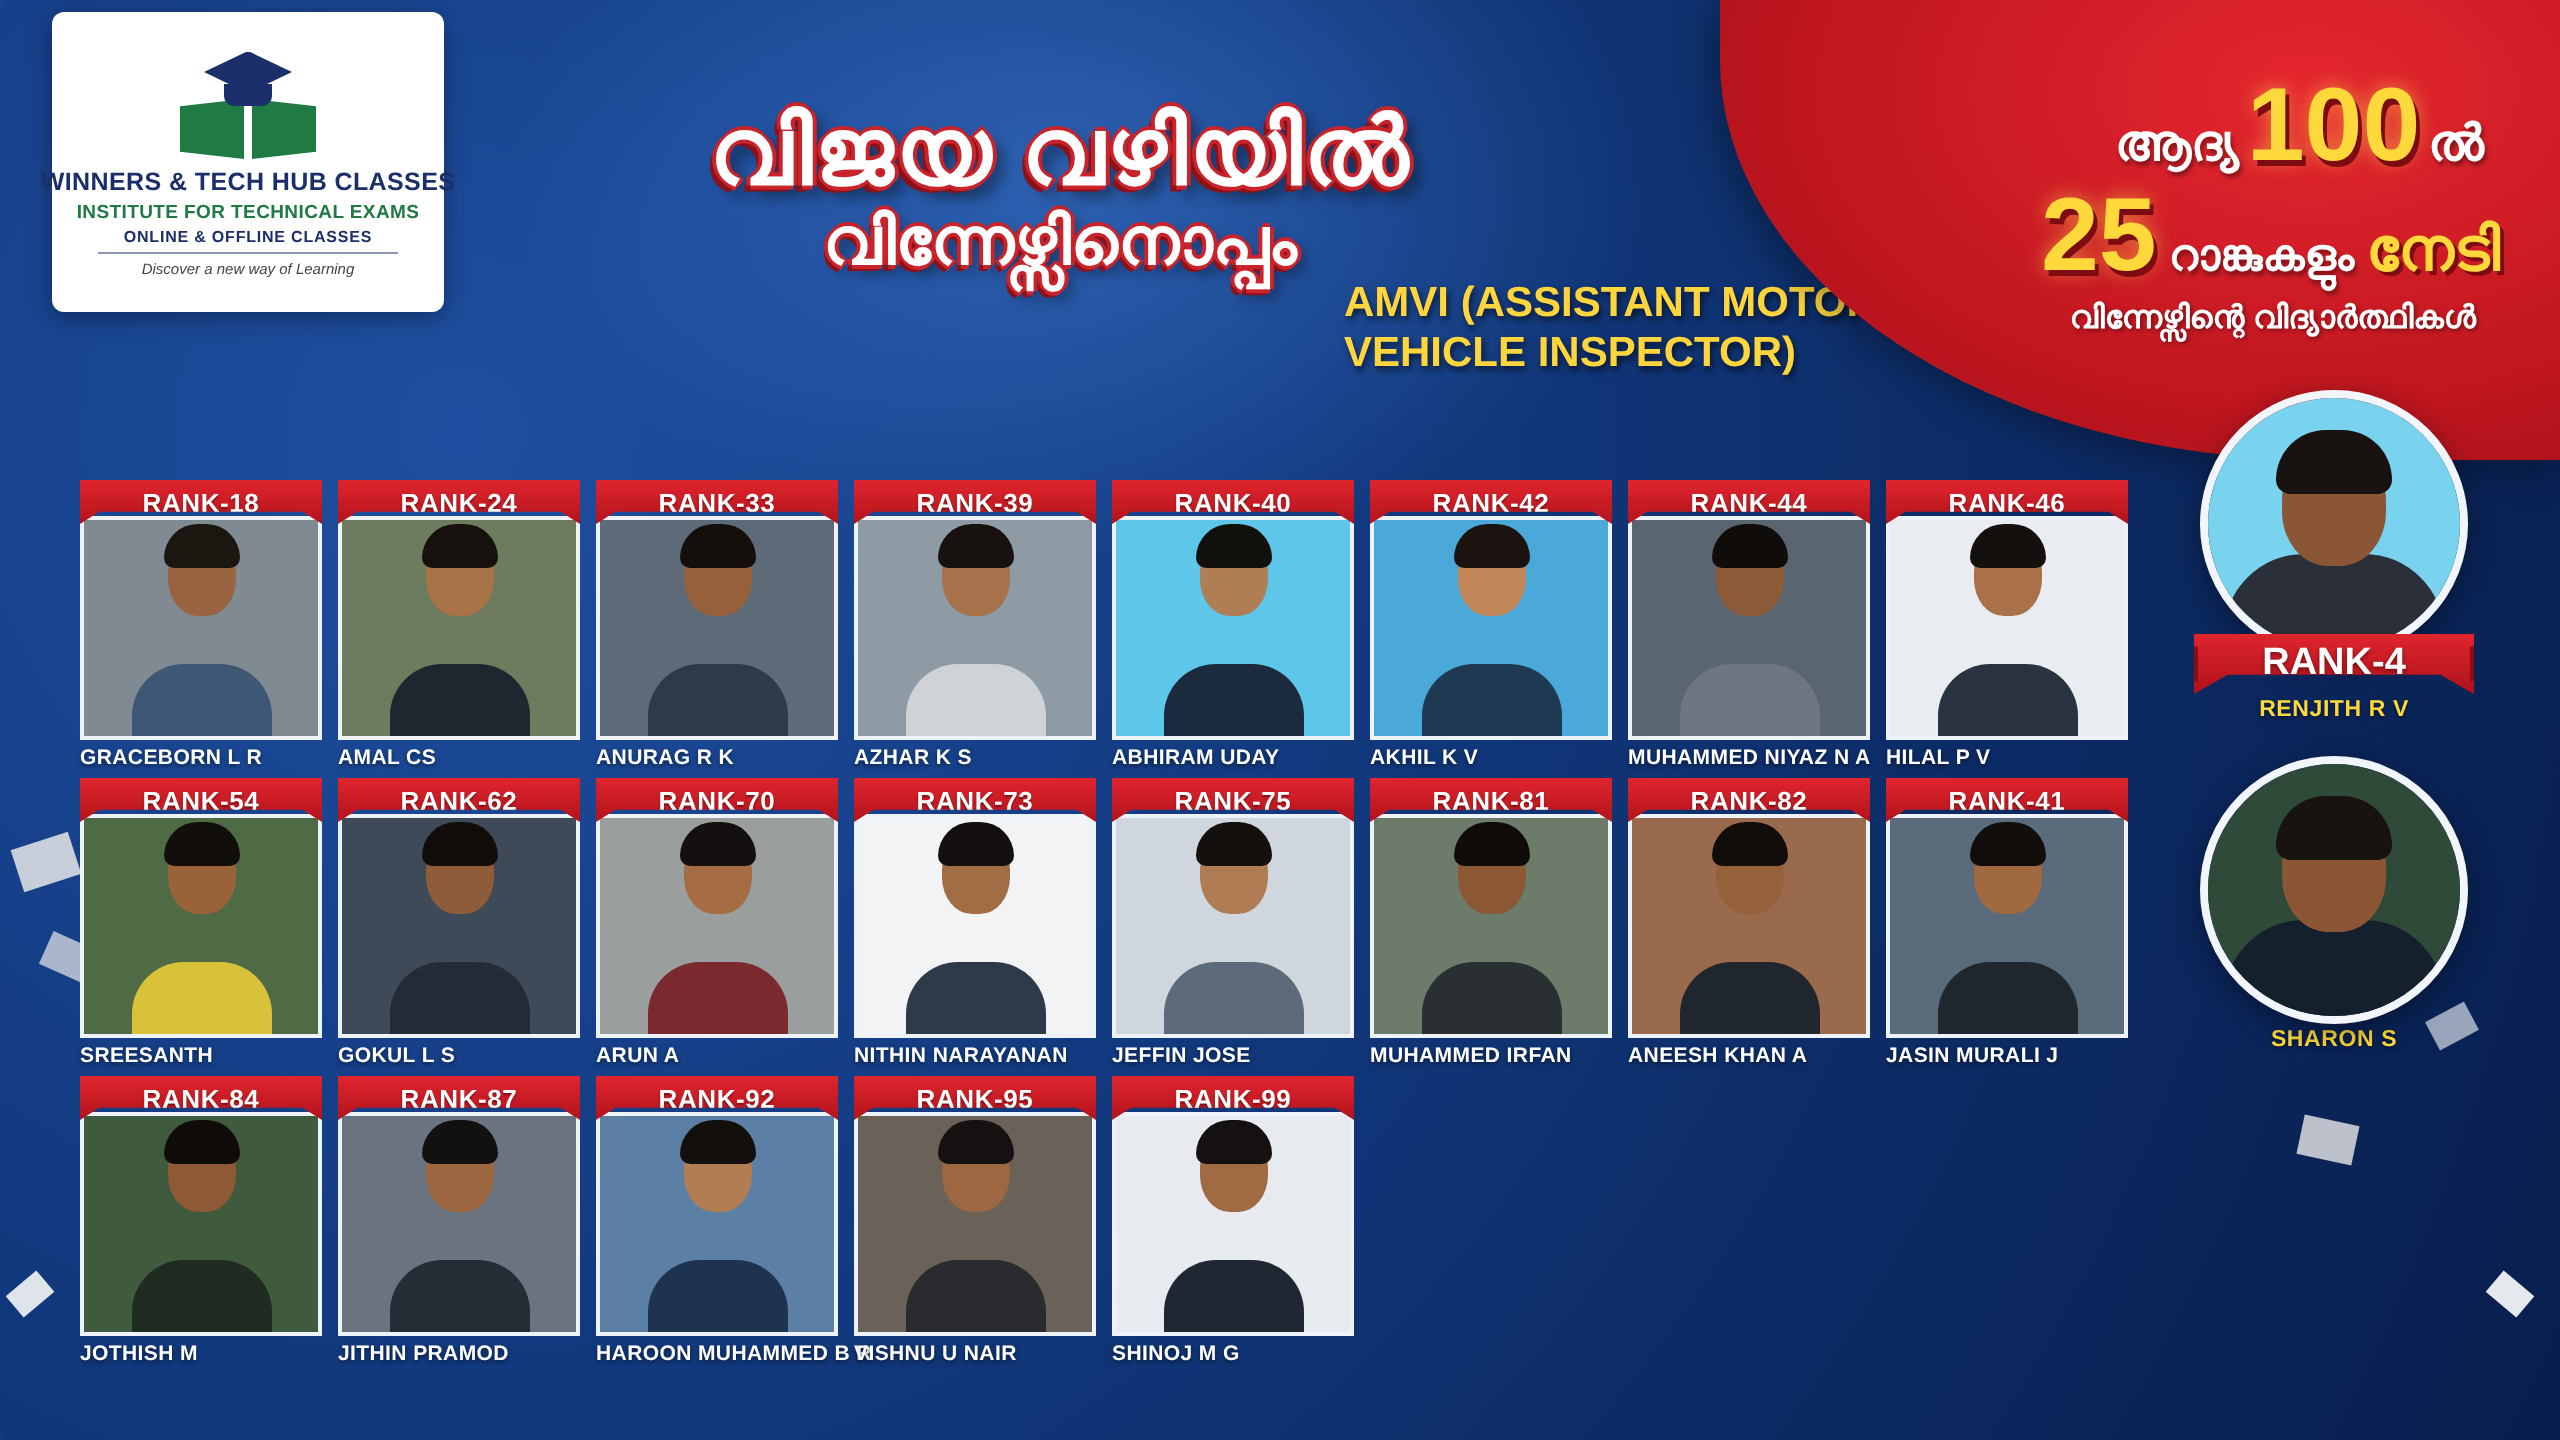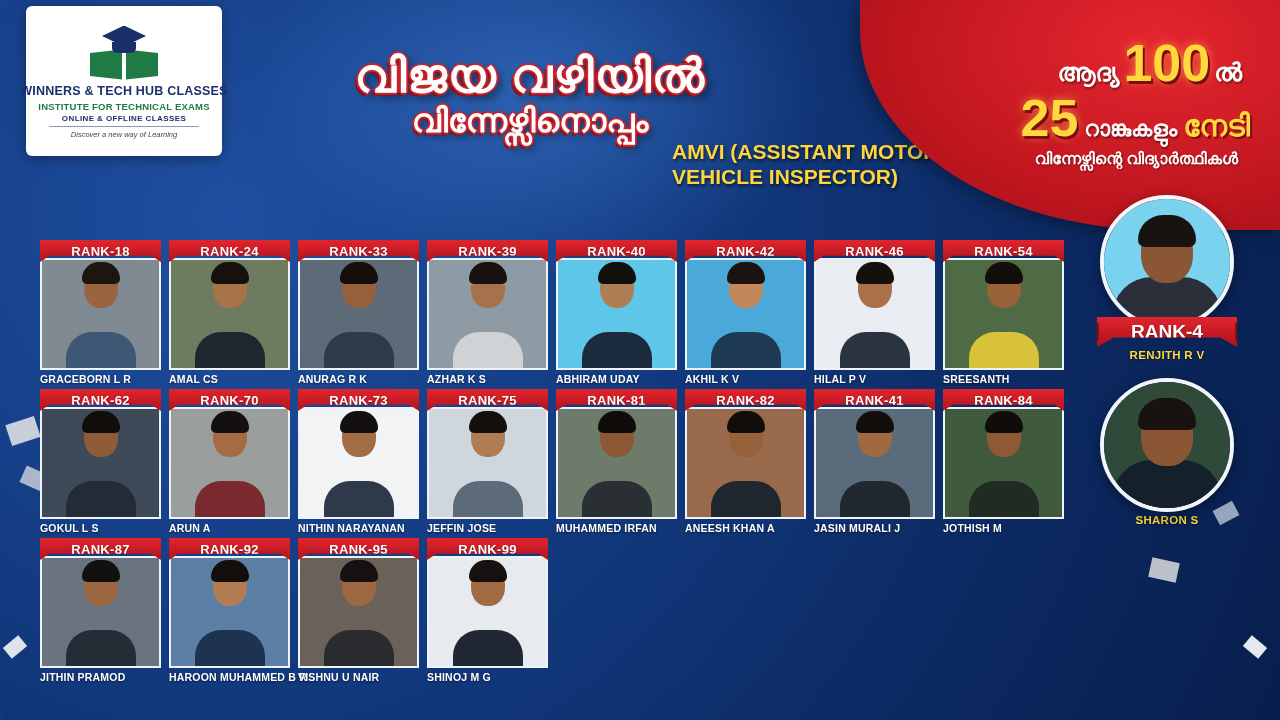--- a/index.html
+++ b/index.html
@@ -320,20 +320,30 @@
       <div class="ribbon">RANK-42</div>
       <div class="photo">
         <div class="bgwash" style="background:#4aa9d8"></div>
         <div class="body" style="background:#1d3a52"></div>
         <div class="head" style="background:#c2885a"></div>
         <div class="hair" style="background:#1a1310"></div>
       </div>
       <div class="name">AKHIL K V</div>
     </div>
     <div class="cell">
+      <div class="ribbon">RANK-44</div>
+      <div class="photo">
+        <div class="bgwash" style="background:#5a6572"></div>
+        <div class="body" style="background:#6e7681"></div>
+        <div class="head" style="background:#8d5a38"></div>
+        <div class="hair" style="background:#0f0c0a"></div>
+      </div>
+      <div class="name">MUHAMMED NIYAZ N A</div>
+    </div>
+    <div class="cell">
       <div class="ribbon">RANK-46</div>
       <div class="photo">
         <div class="bgwash" style="background:#e9edf1"></div>
         <div class="body" style="background:#2a3440"></div>
         <div class="head" style="background:#a97049"></div>
         <div class="hair" style="background:#13100d"></div>
       </div>
       <div class="name">HILAL P V</div>
     </div>
     <div class="cell">

